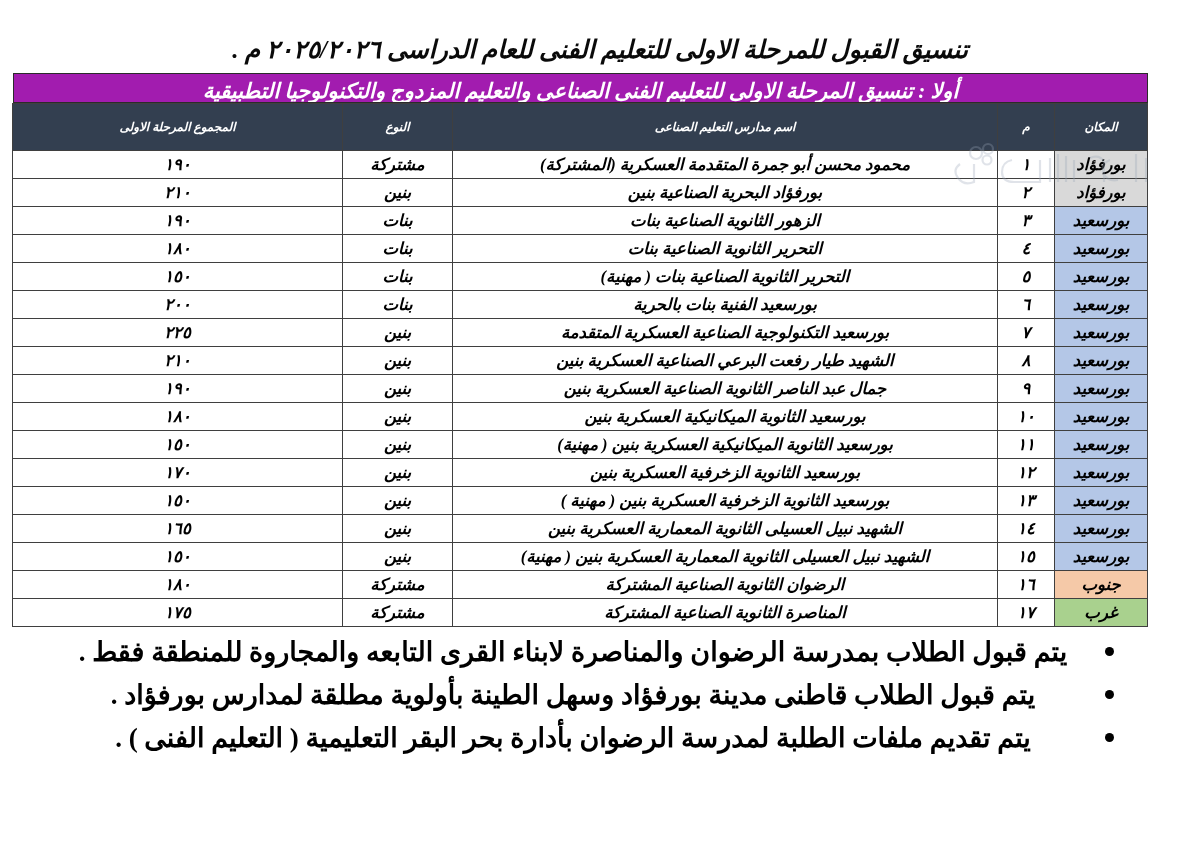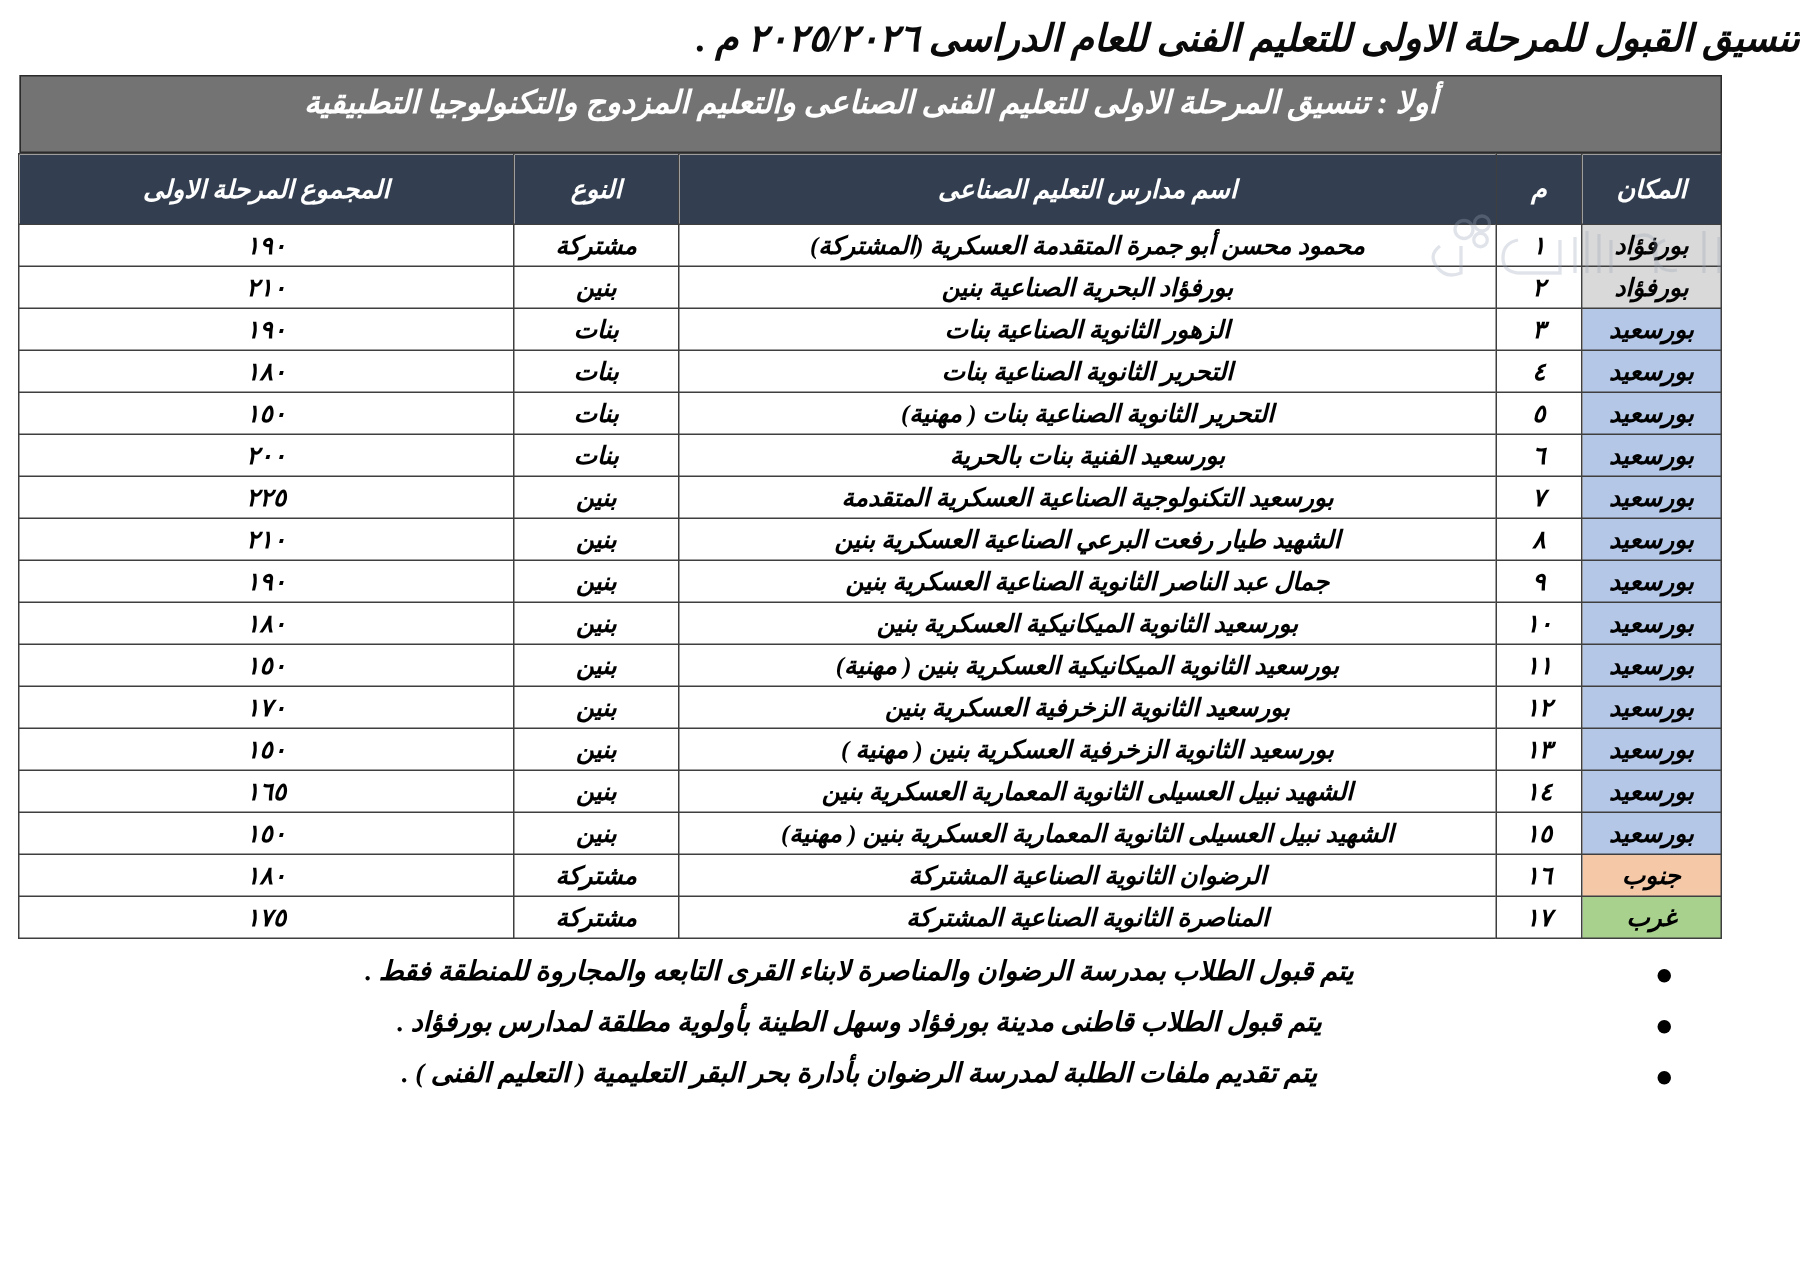--- a/index.html
+++ b/index.html
@@ -12,29 +12,31 @@
     width: 1200px;
     height: 852px;
     overflow: hidden;
     font-family: "Liberation Serif", "DejaVu Serif", serif;
     color: #000000;
     position: relative;
   }
 
   
   .page-title {
+    text-align: center;
     font-size: 25px;
     font-weight: bold;
     font-style: italic;
     letter-spacing: -0.3px;
     padding-top: 11px;
     padding-bottom: 9px;
     color: #0a0a0a;
     white-space: nowrap;
     direction: rtl;
+    margin-top: 24px;
   }
 
   
   .banners {
     width: 1135px;
     margin: 0 auto 0 auto;
     margin-right: 52px;
     box-sizing: border-box;
   }
   .banner {
@@ -43,23 +45,23 @@
     font-weight: bold;
     font-style: italic;
     color: #ffffff;
     white-space: nowrap;
     overflow: hidden;
     border: 1px solid #2b2b2b;
     line-height: 1;
     direction: rtl;
   }
   .banner-red {
-    background: #737373;
+    background: #a21caf;
     font-size: 21px;
-    height: 52px;
+    height: 30px;
     padding-top: 7px;
   }
   .banner-blue {
     background: #3B7CC0;
     font-size: 21px;
     height: 33px;
     padding-top: 6px;
     border-top: none;
   }
 
@@ -80,21 +82,21 @@
     padding: 0;
     text-align: center;
     vertical-align: middle;
     font-style: italic;
     font-weight: bold;
   }
   table.main thead th {
     background: #333F50;
     color: #ffffff;
     height: 46px;
-    font-size: 17px;
+    font-size: 12px;
     position: relative;
   }
   table.main tbody td {
     height: 27px;
     font-size: 16.5px;
     background: #ffffff;
     color: #000;
   }
   td.c-place { font-size: 15px; }
   td.c-num   { font-size: 16px; width: 57px; }
@@ -131,23 +133,22 @@
   .notes {
     width: 1060px;
     margin-right: 80px;
     margin-top: 12px;
     direction: rtl;
     list-style: none;
     padding: 0;
   }
   .notes li {
     position: relative;
-    font-size: 18px;
+    font-size: 27px;
     font-weight: bold;
-    font-style: italic;
     line-height: 1.0;
     padding: 0 34px 0 0;
     margin-bottom: 16px;
     text-align: center;
     white-space: nowrap;
     color: #000;
   }
   .notes li::before {
     content: "";
     position: absolute;

